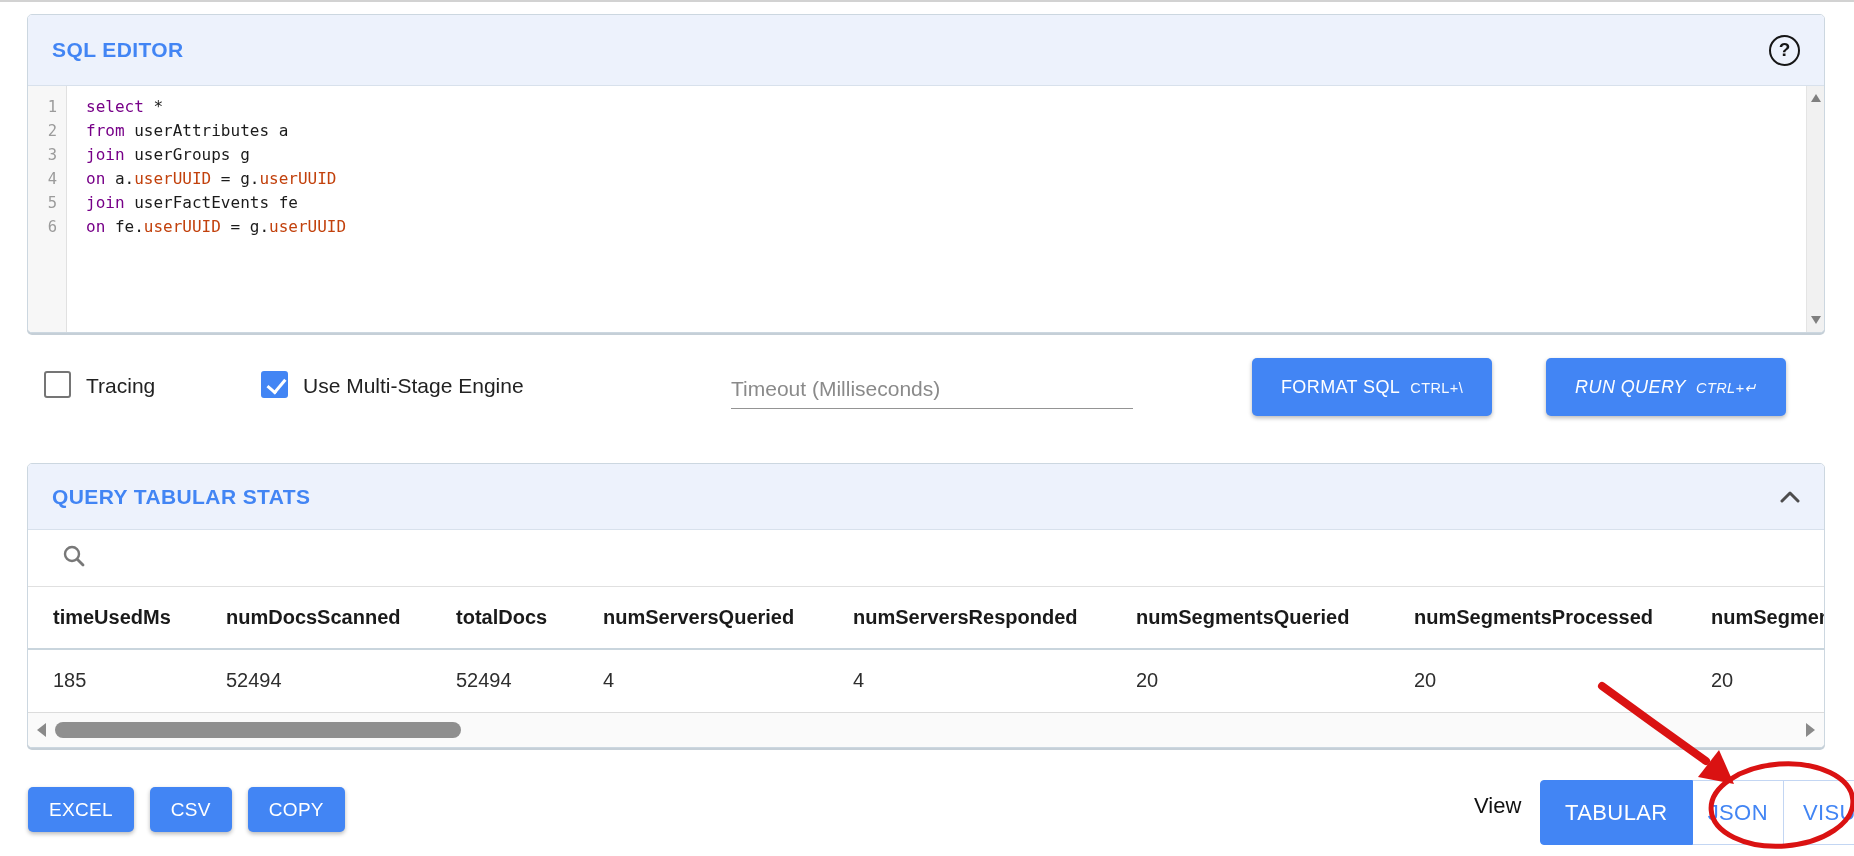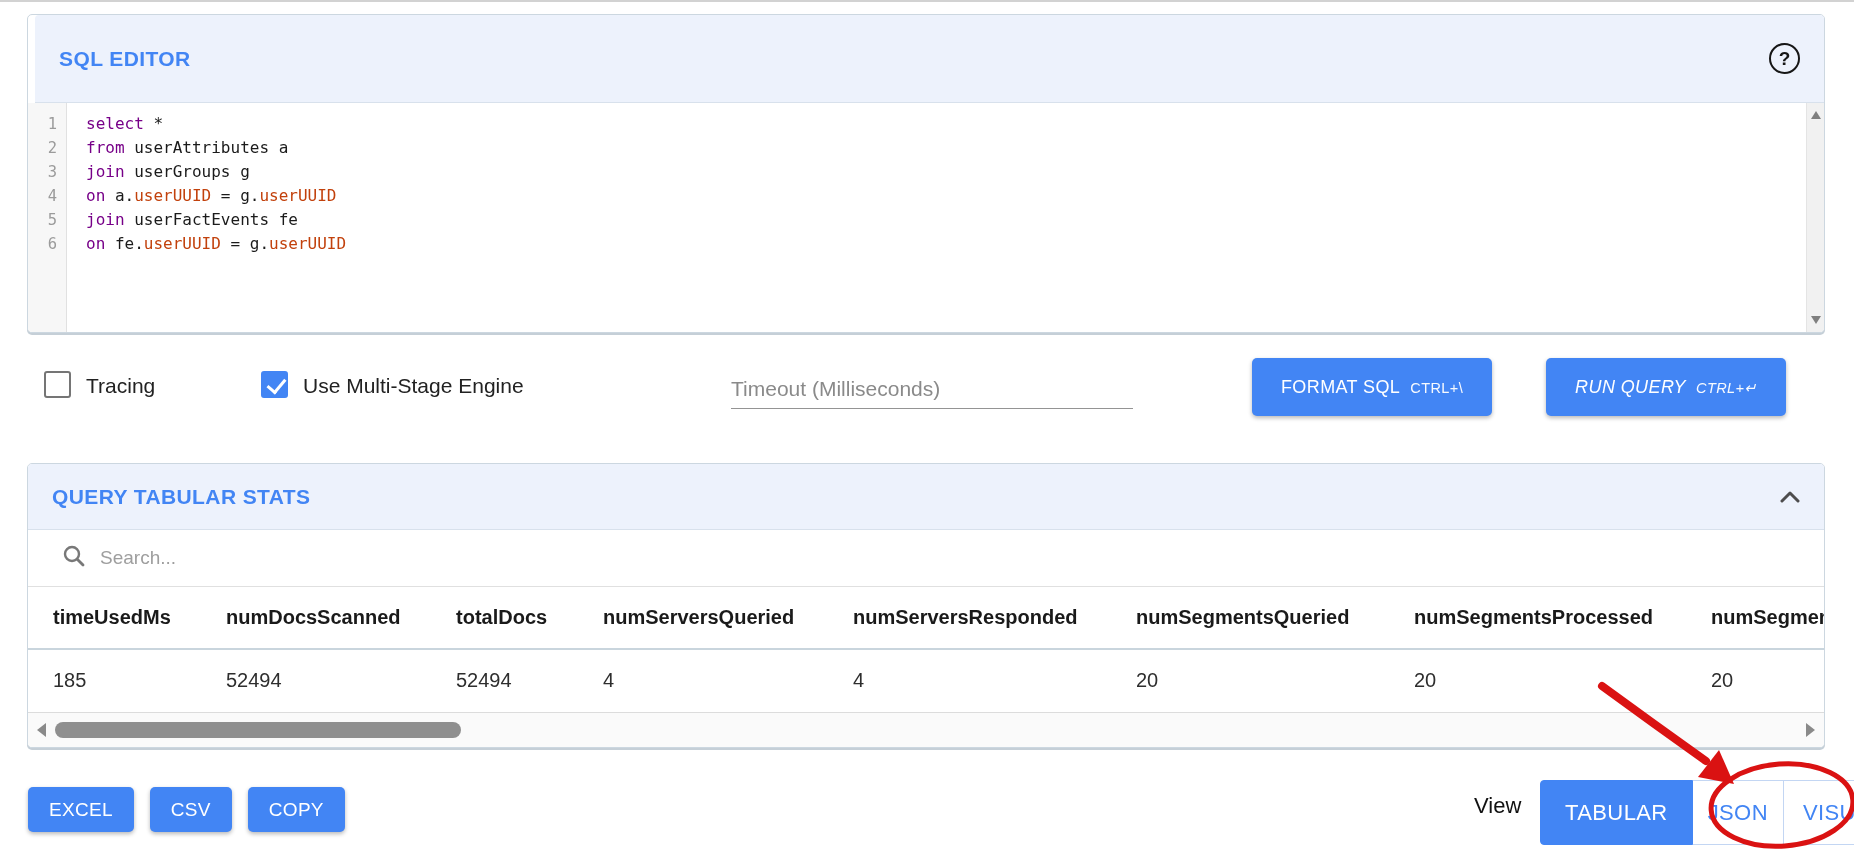--- a/index.html
+++ b/index.html
@@ -8,21 +8,21 @@
 
   
   .panel { position:absolute; left:27px; width:1798px; background:#fff; border:1px solid #ccd7e0;
            border-radius:5px; box-shadow:0 2px 0 rgba(150,168,182,.55); display:flex; flex-direction:column; }
   .panel-header { background:#edf2fc; border-bottom:1px solid #d8e1ec; border-radius:4px 4px 0 0;
                   display:flex; align-items:center; padding:0 24px; flex:0 0 auto; }
   .panel-title { color:#4285f4; font-weight:bold; font-size:21px; letter-spacing:.4px; }
 
   
   #sql-panel { top:12px; height:319px; }
-  #sql-panel .panel-header { height:88px;margin-left:7px; }
+  #sql-panel .panel-header { height:71px; }
   .help-icon { margin-left:auto; width:31px; height:31px; border:2.5px solid #161616; border-radius:50%;
                display:flex; align-items:center; justify-content:center; font-weight:bold; font-size:19px; color:#161616; cursor:pointer; }
   .editor-body { flex:1; display:flex; position:relative; overflow:hidden; border-radius:0 0 4px 4px; }
   .gutter { width:39px; background:#f7f7f7; border-right:1px solid #e1e1e1; padding-top:9px; flex:0 0 auto; }
   .line-num { height:24px; line-height:24px; text-align:right; padding-right:9px; color:#9b9b9b;
               font-family:"DejaVu Sans Mono", monospace; font-size:15.5px; }
   .code-lines { flex:1; padding:9px 0 0 19px; font-family:"DejaVu Sans Mono", monospace; font-size:16px; }
   .code-line { height:24px; line-height:24px; white-space:pre; }
   .tok-kw { color:#770088; }
   .tok-pl { color:#1b1b1b; }
@@ -135,21 +135,20 @@
           </svg>
       </span>
     </div>
     <div class="search-row">
       <span>
         <svg width="24" height="24" viewBox="0 0 24 24">
             <circle cx="10" cy="10" r="7" fill="none" stroke="#787878" stroke-width="2.4"></circle>
             <line x1="15.5" y1="15.5" x2="21" y2="21" stroke="#787878" stroke-width="2.8" stroke-linecap="round"></line>
           </svg>
       </span>
-      <input type="text" placeholder="Search..." style="">
     </div>
     <div class="table-wrap">
       <div class="thead-row">
           <div class="cell" style="width: 173px;">timeUsedMs</div>
           <div class="cell" style="width: 230px;">numDocsScanned</div>
           <div class="cell" style="width: 147px;">totalDocs</div>
           <div class="cell" style="width: 250px;">numServersQueried</div>
           <div class="cell" style="width: 283px;">numServersResponded</div>
           <div class="cell" style="width: 278px;">numSegmentsQueried</div>
           <div class="cell" style="width: 297px;">numSegmentsProcessed</div>

